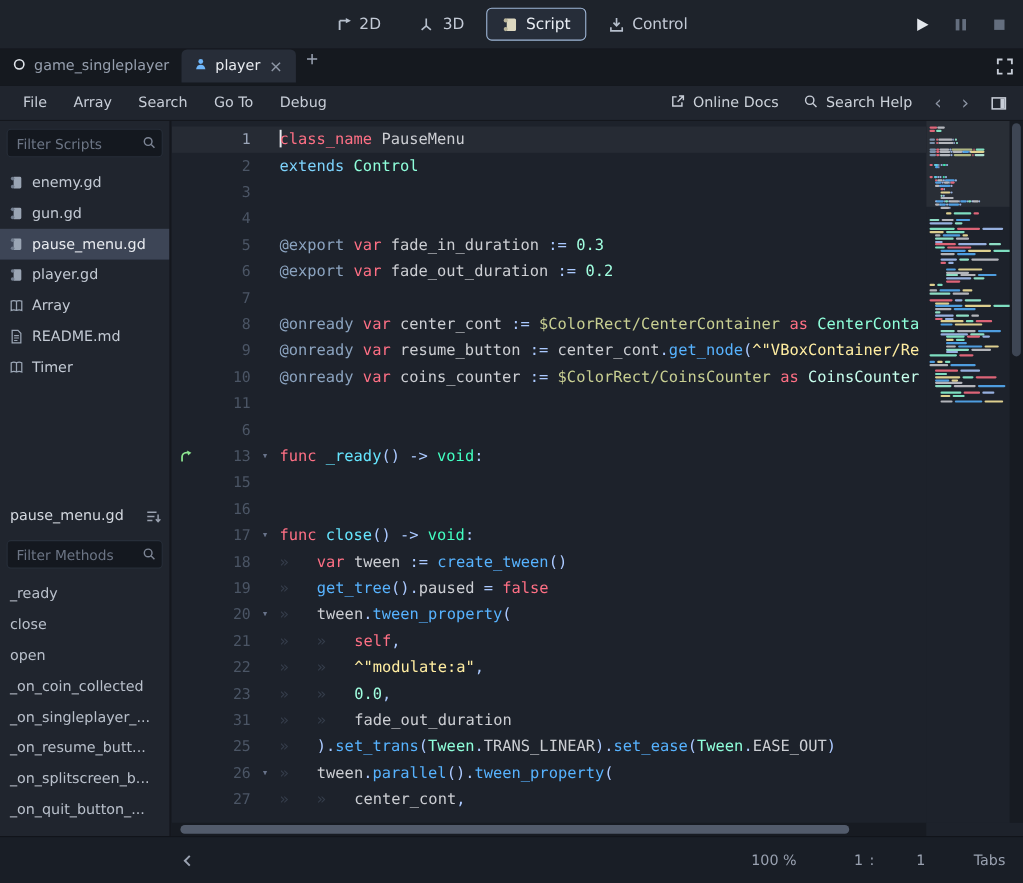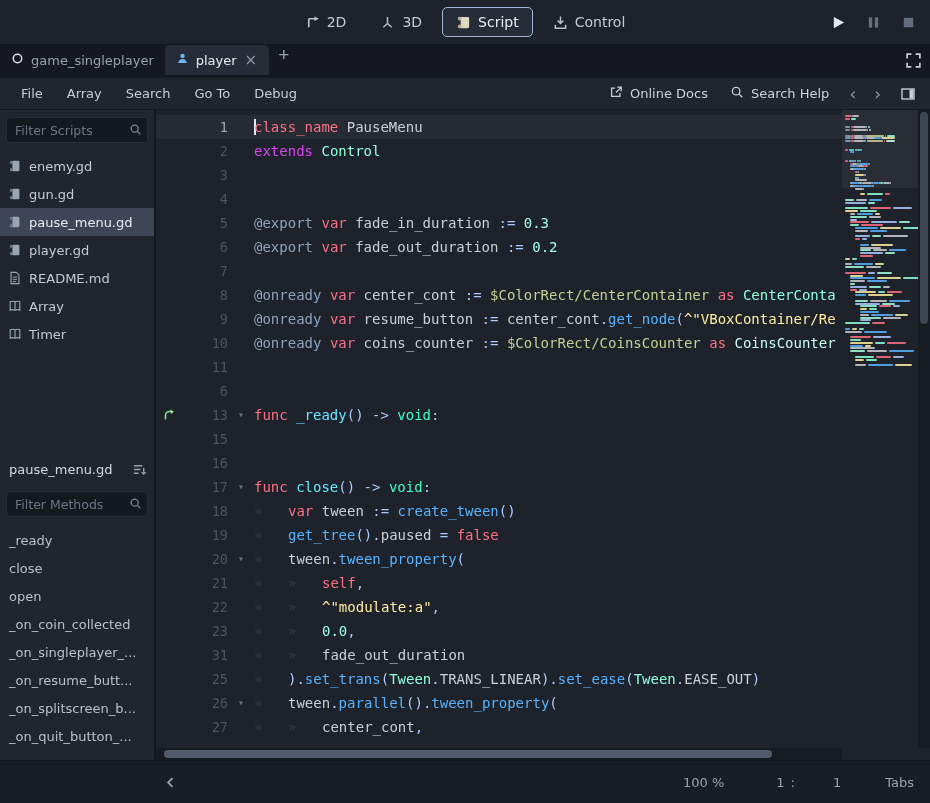--- a/index.html
+++ b/index.html
@@ -246,34 +246,34 @@
                 <path d="M5 2h6.5a1.5 1.5 0 0 1 1.5 1.5v9A1.5 1.5 0 0 1 11.5 14H5z" fill="#9aa5b4"></path>
                 <circle cx="4" cy="3.8" r="1.9" fill="#707b8c"></circle>
                 <circle cx="4" cy="12.2" r="1.9" fill="#707b8c"></circle>
               </svg>
             </span>
             <span>player.gd</span>
           </div>
           <div class="list-row">
             <span class="li-icon">
               <svg width="14" height="14" viewBox="0 0 16 16">
+                <path d="M2.5 3.2c2-1 3.5-1 5.5 0 2-1 3.5-1 5.5 0v9.6c-2-1-3.5-1-5.5 0-2-1-3.5-1-5.5 0z" fill="none" stroke="#9aa5b4" stroke-width="1.3"></path>
+                <path d="M8 3.2v9.6" stroke="#9aa5b4" stroke-width="1.3"></path>
+              </svg>
+            </span>
+            <span>Array</span>
+          </div>
+          <div class="list-row">
+            <span class="li-icon">
+              <svg width="14" height="14" viewBox="0 0 16 16">
                 <path d="M3.5 1.5h6l3 3V14.5h-9z" fill="none" stroke="#9aa5b4" stroke-width="1.3"></path>
                 <path d="M5.5 7h5M5.5 9.5h5M5.5 12h3.5" stroke="#9aa5b4" stroke-width="1.1"></path>
               </svg>
             </span>
             <span>README.md</span>
-          </div>
-          <div class="list-row">
-            <span class="li-icon">
-              <svg width="14" height="14" viewBox="0 0 16 16">
-                <path d="M2.5 3.2c2-1 3.5-1 5.5 0 2-1 3.5-1 5.5 0v9.6c-2-1-3.5-1-5.5 0-2-1-3.5-1-5.5 0z" fill="none" stroke="#9aa5b4" stroke-width="1.3"></path>
-                <path d="M8 3.2v9.6" stroke="#9aa5b4" stroke-width="1.3"></path>
-              </svg>
-            </span>
-            <span>Array</span>
           </div>
           <div class="list-row">
             <span class="li-icon">
               <svg width="14" height="14" viewBox="0 0 16 16">
                 <path d="M2.5 3.2c2-1 3.5-1 5.5 0 2-1 3.5-1 5.5 0v9.6c-2-1-3.5-1-5.5 0-2-1-3.5-1-5.5 0z" fill="none" stroke="#9aa5b4" stroke-width="1.3"></path>
                 <path d="M8 3.2v9.6" stroke="#9aa5b4" stroke-width="1.3"></path>
               </svg>
             </span>
             <span>Timer</span>
           </div>
@@ -320,21 +320,21 @@
           </div>
           <div class="method-row">
             <span>_on_quit_button_...</span>
           </div>
         </div>
     </aside>
 
     <section class="editor">
       <div class="code-lines">
           <div class="cline current"><span class="conn-slot"></span><span class="lnum">1</span><span class="fold-slot"></span><span class="ctext"><span class="caret"></span><span style="color:#ff7085">class_name</span><span style="color:#ccced3"> PauseMenu</span></span></div>
-          <div class="cline"><span class="conn-slot"></span><span class="lnum">2</span><span class="fold-slot"></span><span class="ctext"><span style="color:#d946ef">extends</span><span style="color:#ccced3"> </span><span style="color:#8fffdb">Control</span></span></div>
+          <div class="cline"><span class="conn-slot"></span><span class="lnum">2</span><span class="fold-slot"></span><span class="ctext"><span style="color:#7dd3fc">extends</span><span style="color:#ccced3"> </span><span style="color:#8fffdb">Control</span></span></div>
           <div class="cline"><span class="conn-slot"></span><span class="lnum">3</span><span class="fold-slot"></span><span class="ctext"></span></div>
           <div class="cline"><span class="conn-slot"></span><span class="lnum">4</span><span class="fold-slot"></span><span class="ctext"></span></div>
           <div class="cline"><span class="conn-slot"></span><span class="lnum">5</span><span class="fold-slot"></span><span class="ctext"><span style="color:#8ba3bf">@export</span><span style="color:#ccced3"> </span><span style="color:#ff7085">var</span><span style="color:#ccced3"> fade_in_duration </span><span style="color:#abc9ff">:=</span><span style="color:#ccced3"> </span><span style="color:#a1ffe0">0.3</span></span></div>
           <div class="cline"><span class="conn-slot"></span><span class="lnum">6</span><span class="fold-slot"></span><span class="ctext"><span style="color:#8ba3bf">@export</span><span style="color:#ccced3"> </span><span style="color:#ff7085">var</span><span style="color:#ccced3"> fade_out_duration </span><span style="color:#abc9ff">:=</span><span style="color:#ccced3"> </span><span style="color:#a1ffe0">0.2</span></span></div>
           <div class="cline"><span class="conn-slot"></span><span class="lnum">7</span><span class="fold-slot"></span><span class="ctext"></span></div>
           <div class="cline"><span class="conn-slot"></span><span class="lnum">8</span><span class="fold-slot"></span><span class="ctext"><span style="color:#8ba3bf">@onready</span><span style="color:#ccced3"> </span><span style="color:#ff7085">var</span><span style="color:#ccced3"> center_cont </span><span style="color:#abc9ff">:=</span><span style="color:#ccced3"> </span><span style="color:#c8cf92">$ColorRect/CenterContainer</span><span style="color:#ccced3"> </span><span style="color:#ff7085">as</span><span style="color:#ccced3"> </span><span style="color:#8fffdb">CenterConta</span></span></div>
           <div class="cline"><span class="conn-slot"></span><span class="lnum">9</span><span class="fold-slot"></span><span class="ctext"><span style="color:#8ba3bf">@onready</span><span style="color:#ccced3"> </span><span style="color:#ff7085">var</span><span style="color:#ccced3"> resume_button </span><span style="color:#abc9ff">:=</span><span style="color:#ccced3"> center_cont</span><span style="color:#abc9ff">.</span><span style="color:#57b3ff">get_node</span><span style="color:#abc9ff">(</span><span style="color:#ffeda1">^"VBoxContainer/Re</span></span></div>
           <div class="cline"><span class="conn-slot"></span><span class="lnum">10</span><span class="fold-slot"></span><span class="ctext"><span style="color:#8ba3bf">@onready</span><span style="color:#ccced3"> </span><span style="color:#ff7085">var</span><span style="color:#ccced3"> coins_counter </span><span style="color:#abc9ff">:=</span><span style="color:#ccced3"> </span><span style="color:#c8cf92">$ColorRect/CoinsCounter</span><span style="color:#ccced3"> </span><span style="color:#ff7085">as</span><span style="color:#ccced3"> </span><span style="color:#c7ffed">CoinsCounter</span></span></div>
           <div class="cline"><span class="conn-slot"></span><span class="lnum">11</span><span class="fold-slot"></span><span class="ctext"></span></div>
           <div class="cline"><span class="conn-slot"></span><span class="lnum">6</span><span class="fold-slot"></span><span class="ctext"></span></div>

